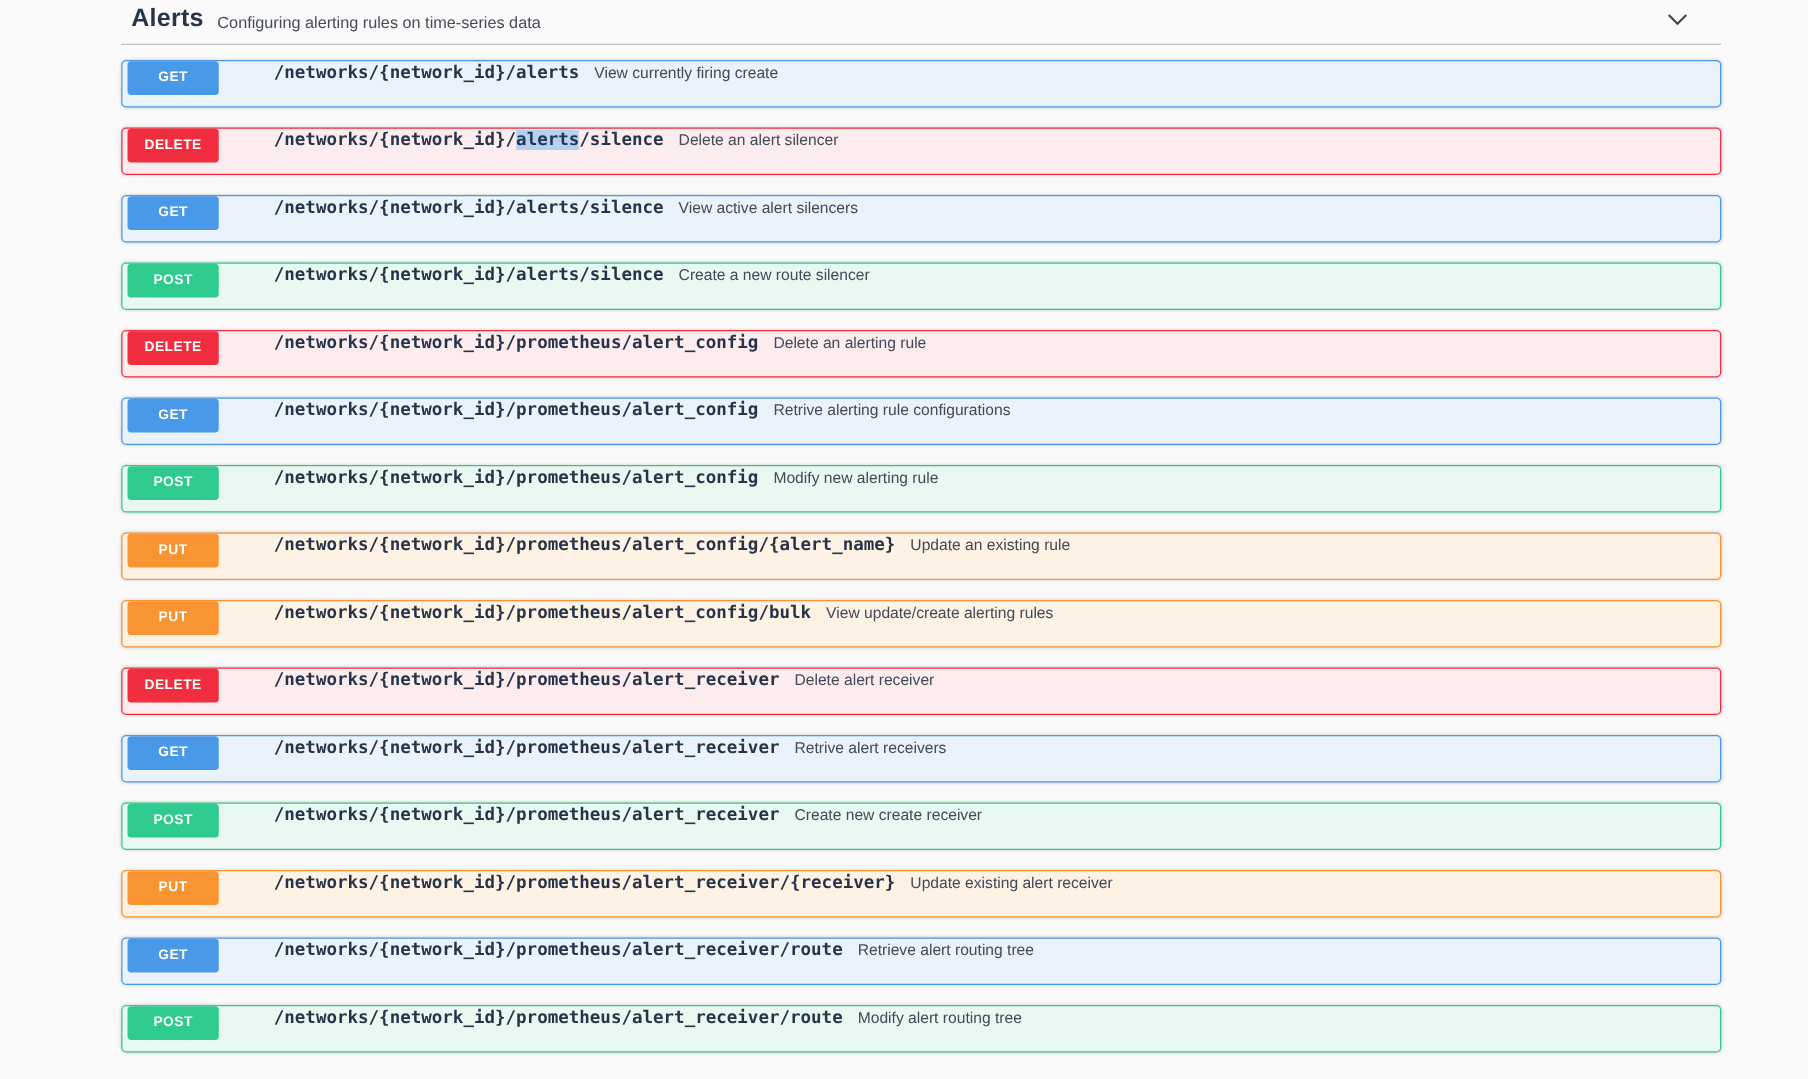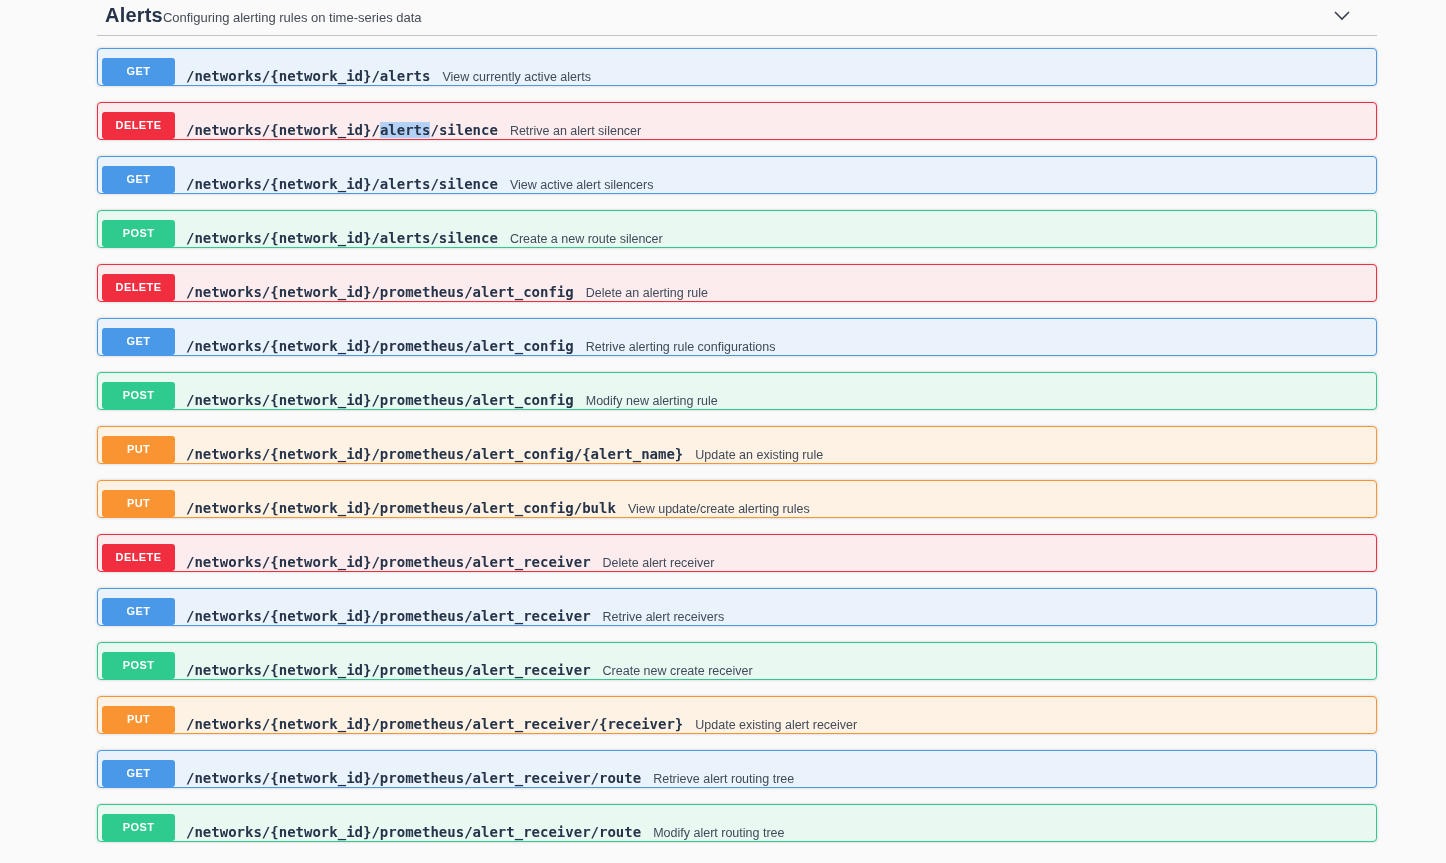--- a/index.html
+++ b/index.html
@@ -23,36 +23,37 @@
   }
   .tag-title {
     font-size: 20px;
     font-weight: bold;
     color: #26344a;
     letter-spacing: 0.2px;
   }
   .tag-subtitle {
     font-size: 13px;
     color: #454c57;
+    margin-left: 11px;
     padding-top: 3px;
   }
   .expand-btn {
     margin-left: auto;
     margin-right: 23px;
     background: none;
     border: none;
     cursor: pointer;
     padding: 2px;
     display: flex;
     align-items: center;
   }
   .operations { padding-top: 12px; }
   .opblock {
     display: flex;
-    align-items: flex-end;
+    align-items: flex-start;
     height: 38px;
     border: 1px solid;
     border-radius: 4px;
     margin-bottom: 16px;
     padding-left: 4px;
     box-shadow: 0 0 3px rgba(0,0,0,.19);
     cursor: pointer;
   }
   .method-badge {
     display: inline-block;
@@ -69,20 +70,21 @@
   }
   .row-text {
     margin-left: 11px;
     white-space: nowrap;
   }
   .path {
     font-family: "DejaVu Sans Mono", monospace;
     font-size: 14px;
     font-weight: bold;
     color: #26344a;
+    margin-left: 33px;
   }
   .desc {
     font-size: 12.5px;
     color: #404a59;
     margin-left: 12px;
   }
   .chevron-svg { display: block; }
 </style>
 </head>
 <body>
@@ -96,28 +98,28 @@
         <svg class="chevron-svg" width="20" height="16" viewBox="0 0 20 16">
           <path d="M3 4 L10 11 L17 4" fill="none" stroke="#3b4151" stroke-width="1.6"></path>
         </svg>
       </span>
     </button>
   </div>
   <div class="operations" id="operations">
   <div class="opblock" style="background: rgb(234, 242, 251); border-color: rgb(74, 153, 233);">
     <span class="method-badge" style="background: rgb(74, 153, 233);">GET</span>
     <span class="row-text">
-      <span class="path"><span>/networks/{network_id}/alerts</span></span><span class="desc">View currently active alerts</span>
+      <span class="path"><span>/networks/{network_id}/alerts</span></span><span class="desc">View currently firing create</span>
     </span>
   </div>
 
   <div class="opblock" style="background: rgb(253, 236, 238); border-color: rgb(240, 46, 63);">
     <span class="method-badge" style="background: rgb(240, 46, 63);">DELETE</span>
     <span class="row-text">
-      <span class="path"><span>/networks/{network_id}/</span><span style="background: rgb(179, 209, 245);">alerts</span><span>/silence</span></span><span class="desc">Retrive an alert silencer</span>
+      <span class="path"><span>/networks/{network_id}/</span><span style="background: rgb(179, 209, 245);">alerts</span><span>/silence</span></span><span class="desc">Delete an alert silencer</span>
     </span>
   </div>
 
   <div class="opblock" style="background: rgb(234, 242, 251); border-color: rgb(74, 153, 233);">
     <span class="method-badge" style="background: rgb(74, 153, 233);">GET</span>
     <span class="row-text">
       <span class="path"><span>/networks/{network_id}/alerts/silence</span></span><span class="desc">View active alert silencers</span>
     </span>
   </div>
 

